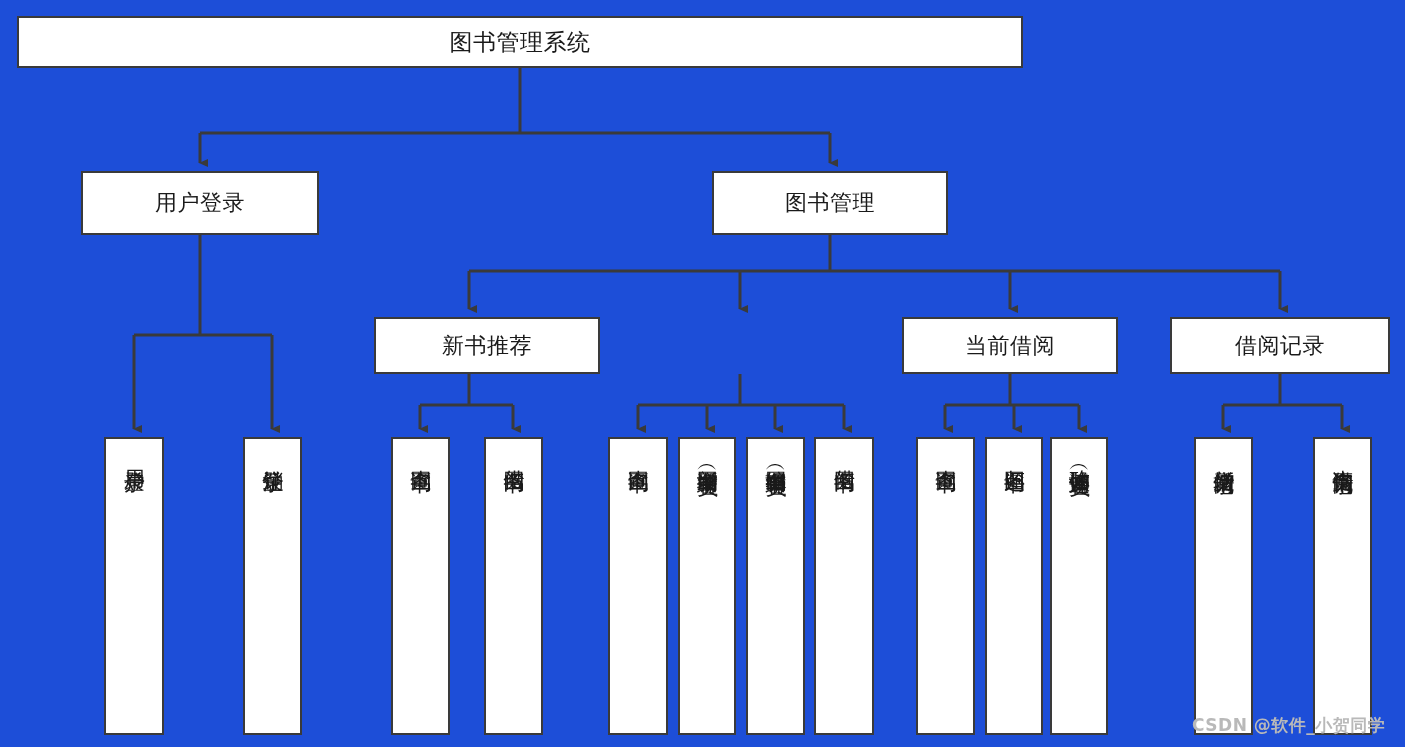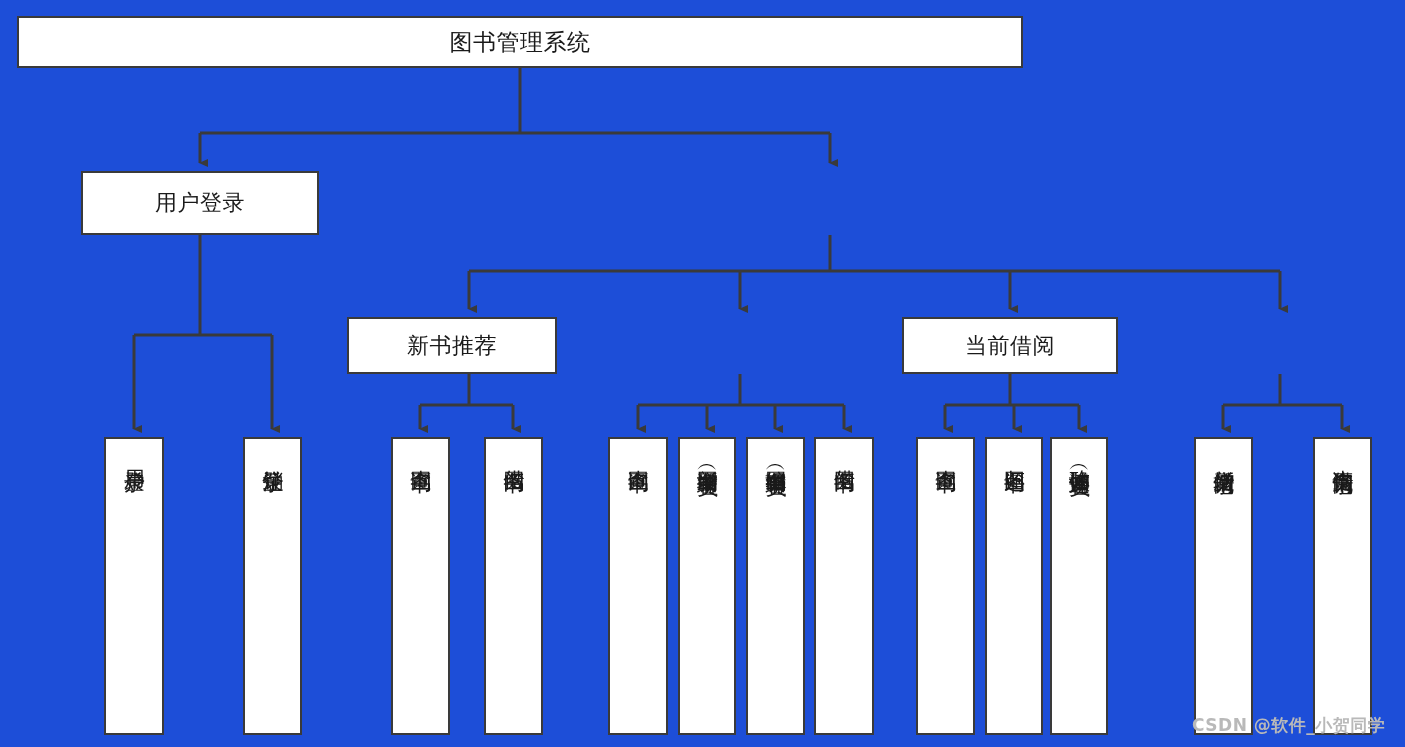--- a/index.html
+++ b/index.html
@@ -123,30 +123,36 @@
   </svg>
 
   <div class="node root" style="left:17px; top:16px; width:1006px; height:52px;">
     <span class="label">图书管理系统</span>
   </div>
 
   <div class="node level2" style="left:81px; top:171px; width:238px; height:64px;">
     <span class="label">用户登录</span>
   </div>
 
-
-  <div class="node level3" style="left:347px; top:317px; width:210px; height:57px;">
+  <div class="node level2" style="left:712px; top:171px; width:236px; height:64px;">
+    <span class="label">图书管理</span>
+  </div>
+
+  <div class="node level3" style="left:374px; top:317px; width:226px; height:57px;">
     <span class="label">新书推荐</span>
   </div>
 
 
   <div class="node level3" style="left:902px; top:317px; width:216px; height:57px;justify-content:center;">
     <span class="label">当前借阅</span>
   </div>
 
+  <div class="node level3" style="left:1170px; top:317px; width:220px; height:57px;">
+    <span class="label">借阅记录</span>
+  </div>
 
   <div class="node leaf" style="left:104px; top:437px; width:60px; height:298px;">
     <span class="label">用户登录</span>
   </div>
 
   <div class="node leaf" style="left:243px; top:437px; width:59px; height:298px;">
     <span class="label">注销登录</span>
   </div>
 
   <div class="node leaf" style="left:391px; top:437px; width:59px; height:298px;">

